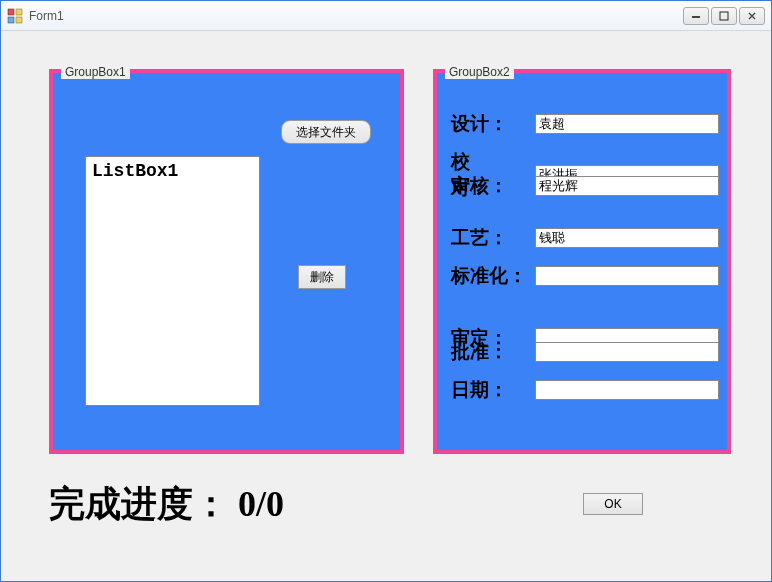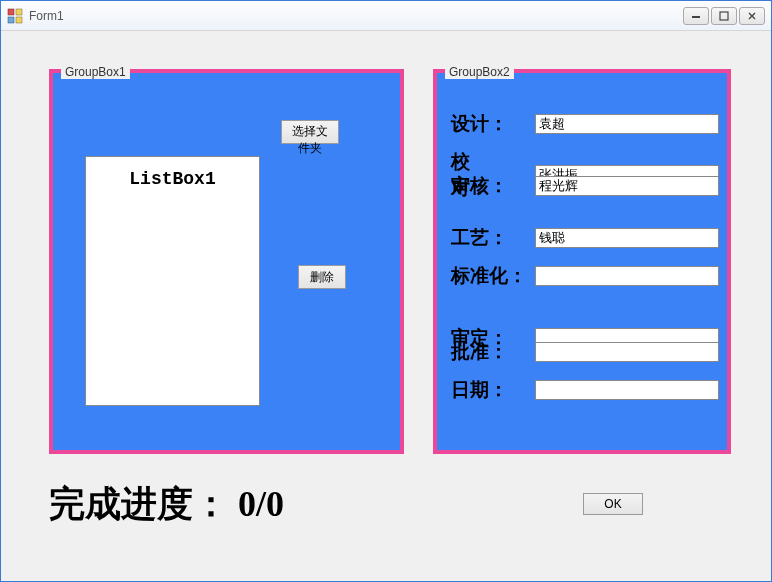--- a/index.html
+++ b/index.html
@@ -80,37 +80,36 @@
     .btn {
       background: linear-gradient(#f4f4f4, #e4e4e4);
       border: 1px solid #9a9a9a;
       font-size: 12px;
       padding: 2px 8px;
       cursor: pointer;
       font-family: inherit;
       min-height: 22px;
     }
 
-    .select-folder-btn { position: absolute; left: 228px; top: 47px; width: 58px; height: 24px; }
+    .select-folder-btn { position: absolute; left: 228px; top: 47px; width: 90px; height: 24px; border-radius: 9px; }
     .delete-btn { position: absolute; left: 245px; top: 192px; width: 48px; height: 24px; }
 
     .listbox {
       position: absolute;
       left: 32px;
       top: 83px;
       width: 175px;
       height: 250px;
       background: #fff;
       border: 1px solid #888;
-      padding: 12px 6px;
+      padding: 4px 6px;
       font-family: "Courier New", monospace;
       font-size: 18px;
       font-weight: bold;
       overflow: auto;
-      text-align: center;
     }
 
     .form-row {
       position: absolute;
       left: 14px;
       display: flex;
       align-items: center;
       width: 268px;
     }
     .form-row .lbl {

